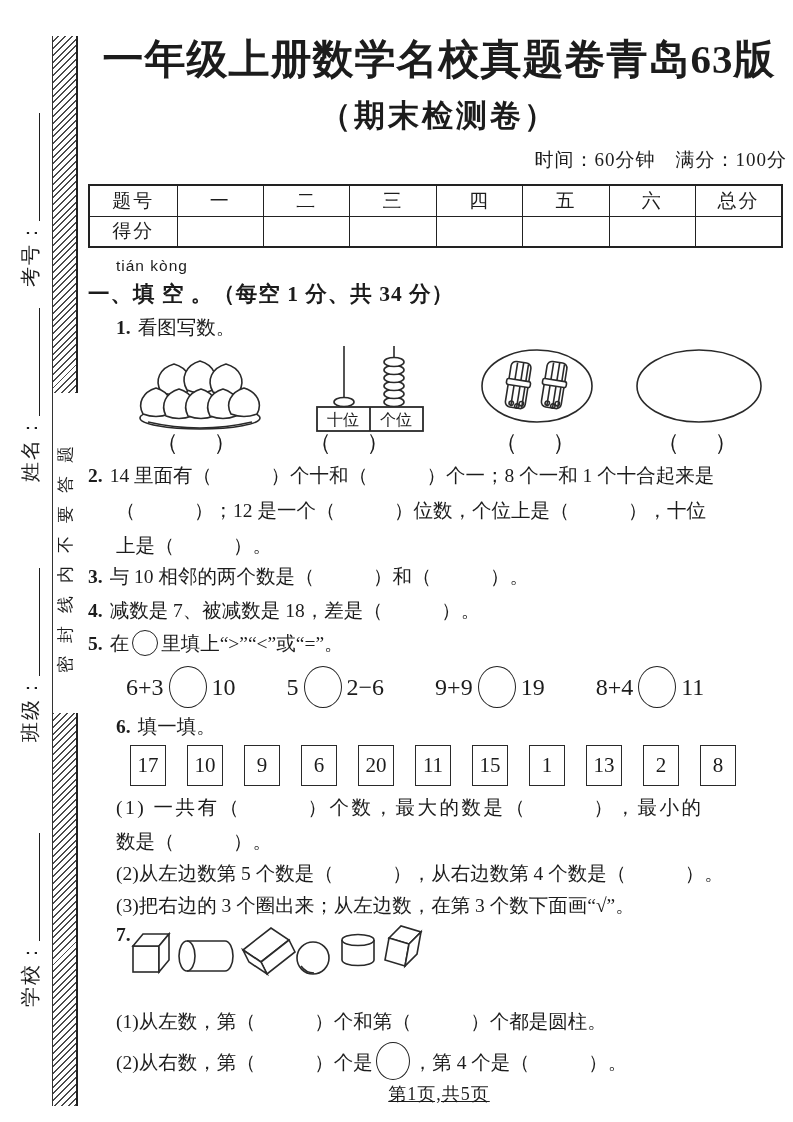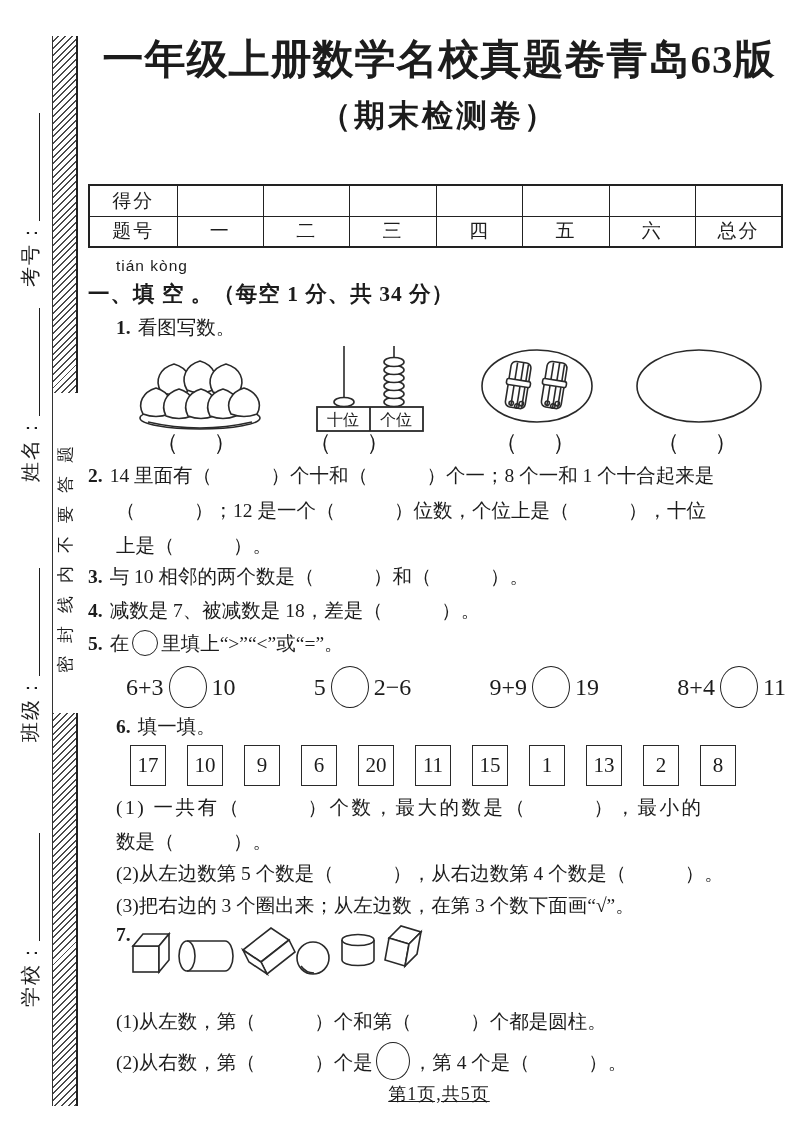--- a/index.html
+++ b/index.html
@@ -48,21 +48,21 @@
   .qline { position:absolute; left:3px; font-size:19.5px; white-space:nowrap; }
   .qline .qn { font-weight:700; margin-right:7px; }
   .indent { left:31px; }
   .spread { letter-spacing:2.5px; }
   
   .fig { position:absolute; }
   .fig-caption { position:absolute; top:427px; width:110px; text-align:center;
     font-size:23px; letter-spacing:6px; white-space:nowrap; }
   
   .cmp-row { position:absolute; top:666px; left:41px; width:660px;
-    display:flex; align-items:center;justify-content:space-between; }
+    display:flex; gap:51px; align-items:center; }
   .cmp { display:flex; align-items:center; gap:5px; font-size:24px; }
   .circ { display:inline-block; border:1.8px solid #222; border-radius:50%;
     background:#fff; }
   .circ-sm { width:26px; height:26px; vertical-align:-6px; margin:0 3px; }
   .circ-md { width:38px; height:42px; }
   .circ-q7 { width:34px; height:38px; vertical-align:-11px; margin:0 3px; }
   
   .numbox-row { position:absolute; top:745px; left:45px; display:flex; gap:21px; }
   .numbox { width:36px; height:41px; border:1.8px solid #2a2a2a; text-align:center;
     line-height:39px; font-size:21px; background:#fff; }
@@ -95,42 +95,43 @@
   </div>
 
   <div class="seal-strip">
     <span class="seal-text">密封线内不要答题</span>
   </div>
 
   <div class="content">
 
     <div class="title">一年级上册数学名校真题卷青岛63版</div>
     <div class="subtitle">（期末检测卷）</div>
+    <div class="meta">时间：60分钟　满分：100分</div>
 
     <table class="score-table">
       <tbody>
           <tr>
-        <td class="first">得分</td>
-        <td></td>
-        <td></td>
-        <td></td>
-        <td></td>
-        <td></td>
-        <td></td>
-        <td></td>
-      </tr>
-      <tr>
         <td class="first">题号</td>
         <td>一</td>
         <td>二</td>
         <td>三</td>
         <td>四</td>
         <td>五</td>
         <td>六</td>
         <td>总分</td>
+      </tr>
+      <tr>
+        <td class="first">得分</td>
+        <td></td>
+        <td></td>
+        <td></td>
+        <td></td>
+        <td></td>
+        <td></td>
+        <td></td>
       </tr>
     </tbody>
       </table>
 
     <div class="pinyin">tián kòng</div>
     <div class="heading">一、填 空 。（每空 1 分、共 34 分）</div>
 
     <div class="qline" style="top:314px; left:31px">
       <b class="qn">1.</b><span>看图写数。</span>
     </div>

